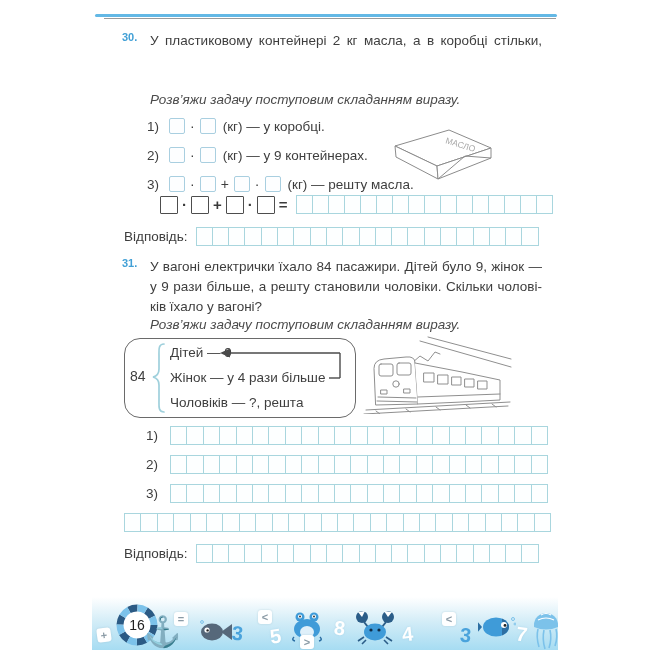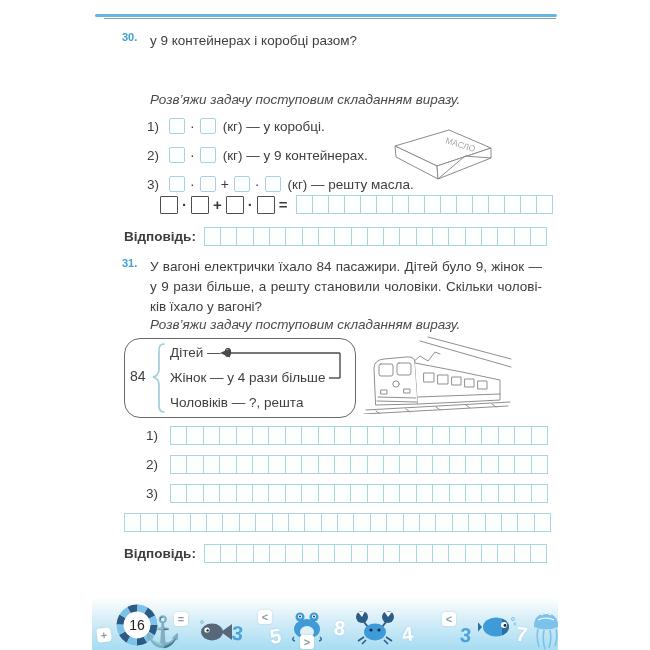--- a/index.html
+++ b/index.html
@@ -25,21 +25,21 @@
   .sfx{margin-left:7px;white-space:nowrap;}
   
   .eqrow{display:flex;align-items:center;}
   .bbox{display:inline-block;width:16px;height:16px;border:1.5px solid #4d4d4d;border-radius:1px;background:#fff;flex:none;}
   .eqrow .op{margin:0 4px;font-size:15px;font-weight:bold;color:#3a3a3a;}
   
   .grid{display:flex;--cw:15px;}
   .gcell{width:var(--cw);height:17px;border:1px solid #a9d6de;margin-left:-1px;flex:none;background:#fdffff;}
   .gcell:first-child{margin-left:0;}
   .ansrow{display:flex;align-items:center;font-size:13.5px;}
-  .ansrow .alabel{margin-right:8px;font-weight:bold;}
+  .ansrow .alabel{margin-right:8px;}
   .numrow{display:flex;align-items:center;font-size:13.5px;}
   .numrow .lbl{width:24px;}
   
   .dbox{left:124px;top:338px;width:230px;height:78px;border:1.4px solid #6a6a6a;border-radius:16px;background:#fff;}
   .dtotal{left:130px;top:368px;font-size:14px;}
   .dline{left:170px;font-size:13.5px;white-space:nowrap;}
   
   .footer{left:92px;top:597px;width:466px;height:53px;
     background:linear-gradient(to bottom,rgba(255,255,255,0) 0%,rgba(205,234,246,.85) 45%,#a6dcf2 100%);}
   .badge{position:absolute;width:14px;height:14px;background:#fff;border-radius:3px;
@@ -51,21 +51,21 @@
   .anchor{position:absolute;font-size:30px;color:#1f3d60;line-height:1;}
 </style>
 </head>
 <body>
 
 <div class="abs rule-blue"></div>
 <div class="abs rule-gray"></div>
 
 <div class="abs pnum" style="left:122px;top:31px;">30.</div>
 <div class="abs ptext" style="left:150px;top:31px;">
-  <div class="ln">у 9 контейнерах і коробці разом?</div>
+  <div class="ln just">У пластиковому контейнері 2 кг масла, а в коробці стільки,</div>
 </div>
 <div class="abs instr" style="left:150px;top:92px;">Розв’яжи задачу поступовим складанням виразу.</div>
 
 <div class="abs steprow" style="left:147px;top:117px;">
   <span class="lbl">1)</span>
   <span class="sbox"></span>
   <span class="op">·</span>
   <span class="sbox"></span>
   <span class="sfx">(кг) — у коробці.</span>
 </div>

